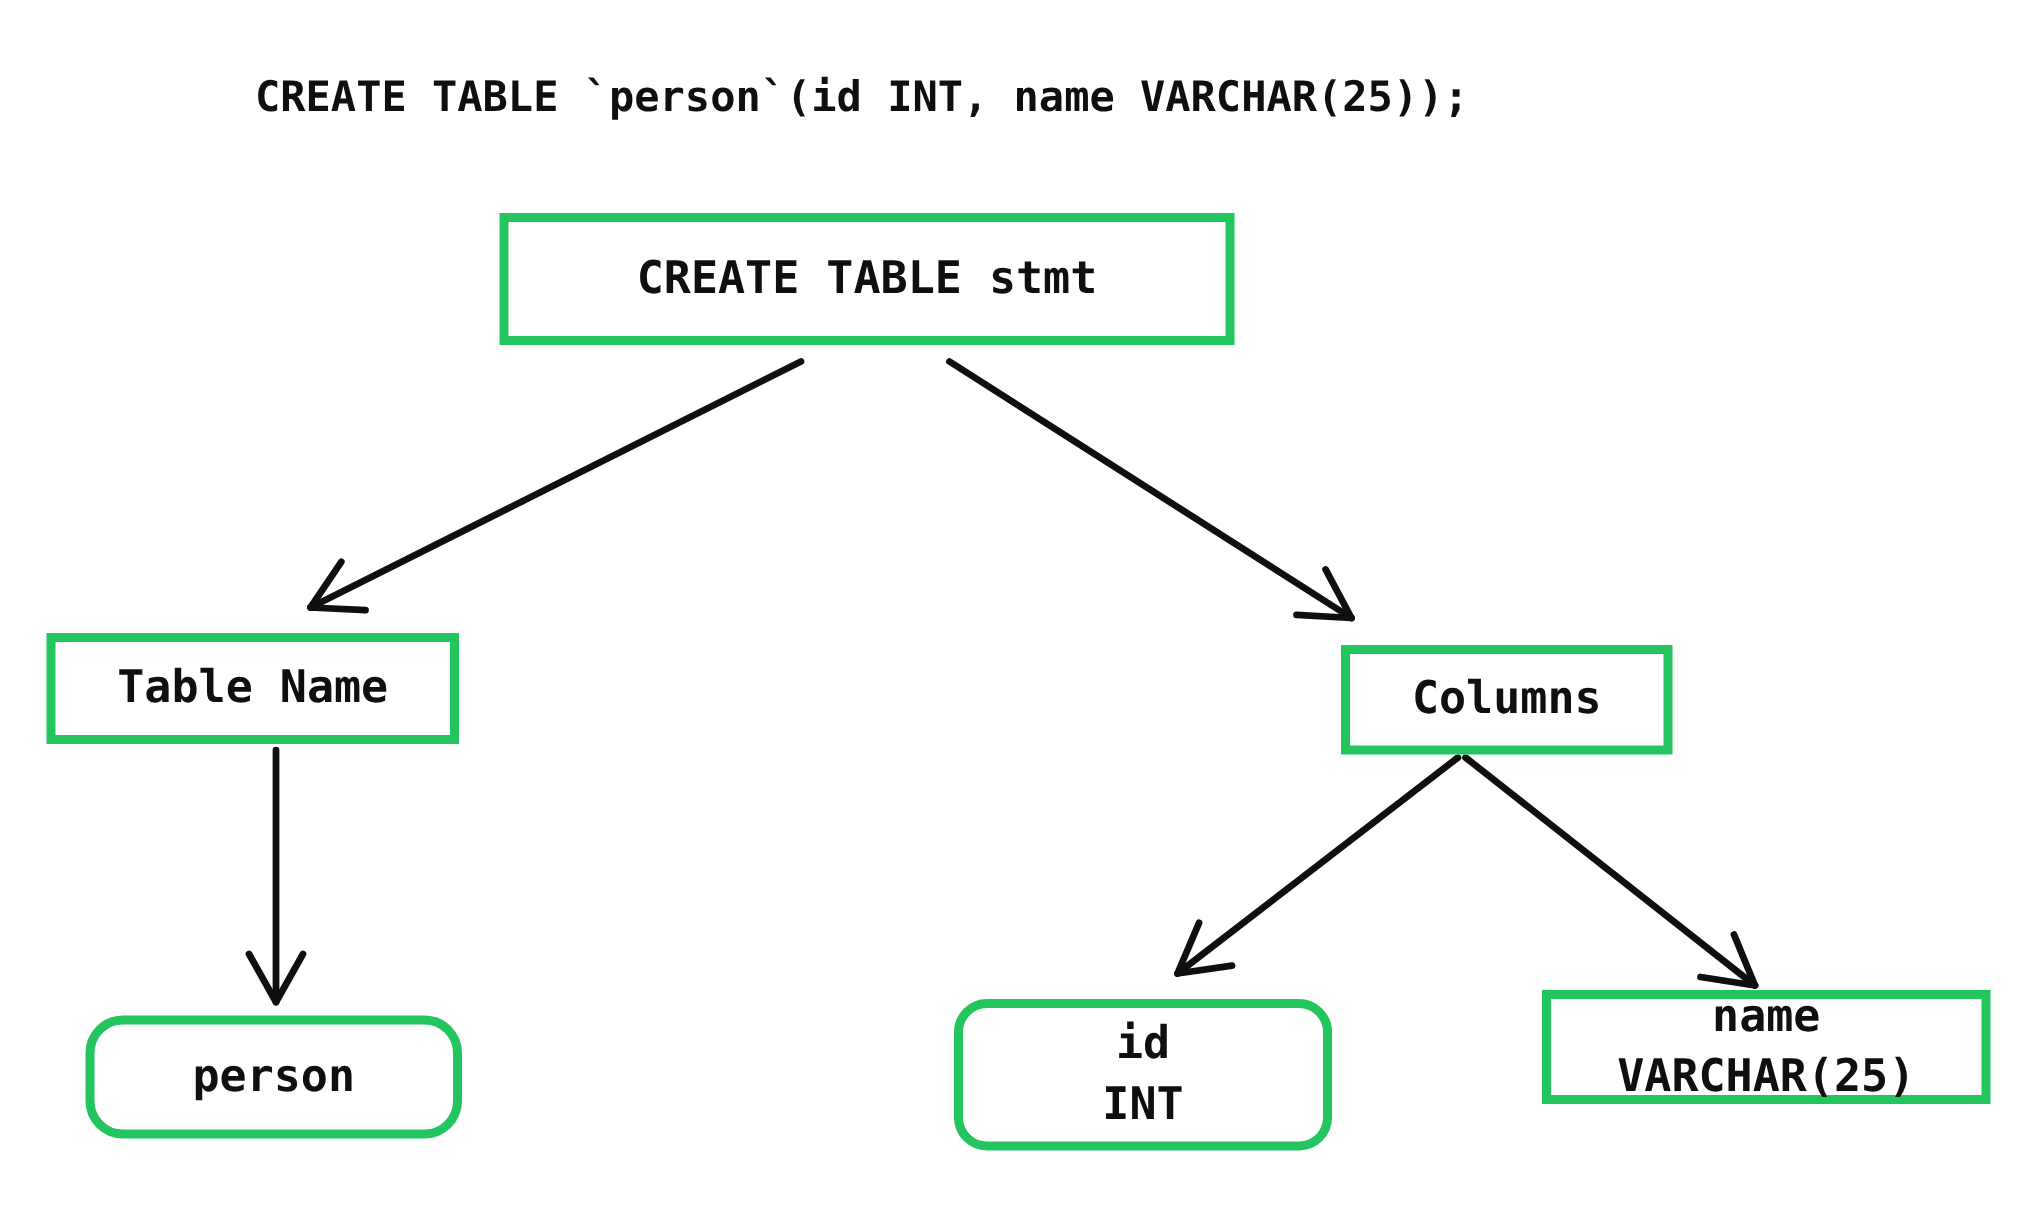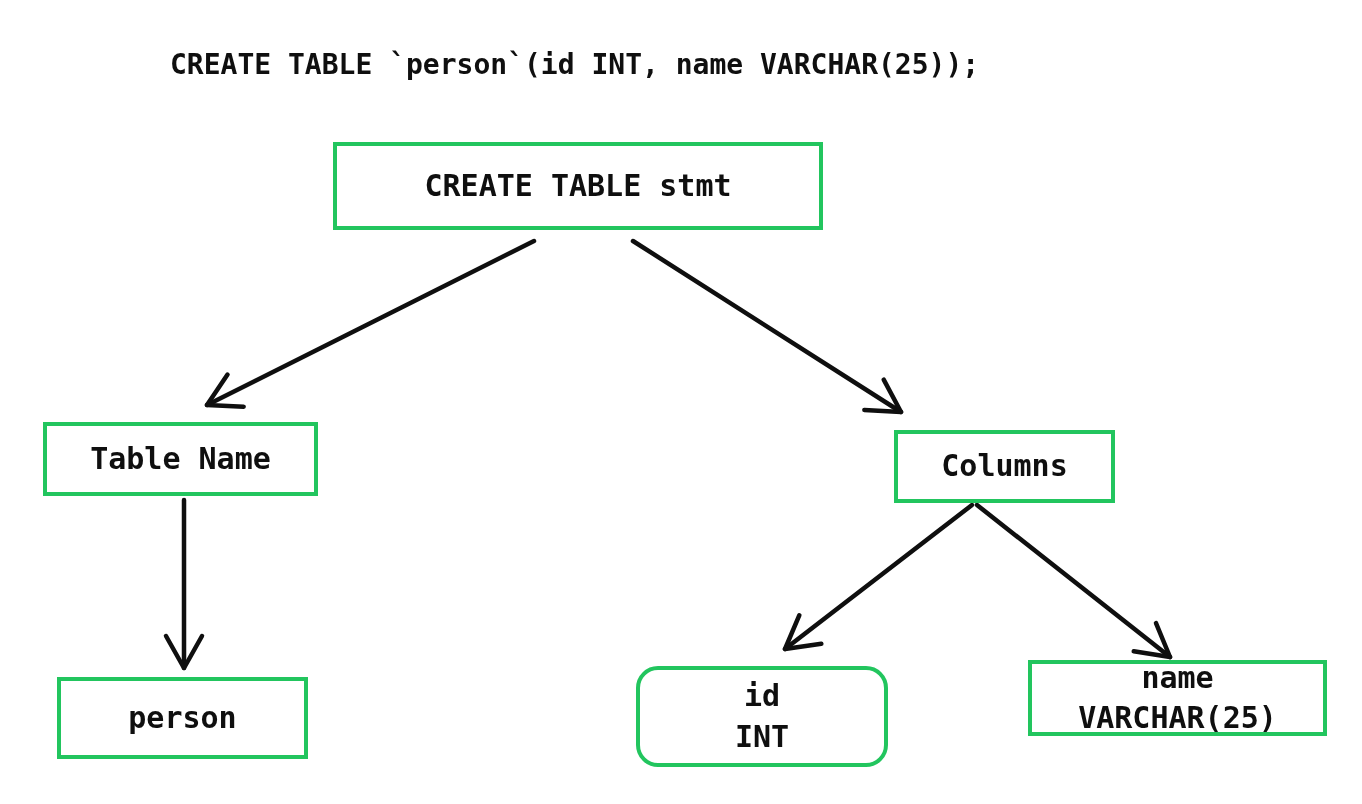--- a/index.html
+++ b/index.html
@@ -23,38 +23,38 @@
     font-size: 28px;
     font-weight: 700;
     letter-spacing: 0px;
     white-space: pre;
     color: #0f0f0f;
     margin-left: 41px;
   }
   .node {
     position: absolute;
     box-sizing: border-box;
-    border: 4px solid #22c55e;
+    border: 6px solid #22c55e;
     background: #ffffff;
     display: flex;
     align-items: center;
     justify-content: center;
     text-align: center;
   }
   .node .label {
     font-size: 30px;
     font-weight: 700;
     line-height: 1.35;
     white-space: pre-line;
     color: #0f0f0f;
   }
   #node-root        { left: 333px;  top: 142px; width: 490px; height: 88px;  }
-  #node-table-name  { left: 43px;   top: 422px; width: 275px; height: 74px;  }
+  #node-table-name  { left: 31px;   top: 422px; width: 275px; height: 74px;  }
   #node-columns     { left: 894px;  top: 430px; width: 221px; height: 73px; align-items: center;  }
-  #node-person      { left: 57px;   top: 677px; width: 251px; height: 82px;  }
+  #node-person      { left: 57px;   top: 677px; width: 251px; height: 82px; border-radius: 25px;  }
   #node-col-id      { left: 636px;  top: 666px; width: 252px; height: 101px; border-radius: 22px; }
   #node-col-name    { left: 1028px; top: 660px; width: 299px; height: 76px; }
   svg.edges {
     position: absolute;
     left: 0;
     top: 0;
     width: 1362px;
     height: 804px;
   }
   svg.edges line {

